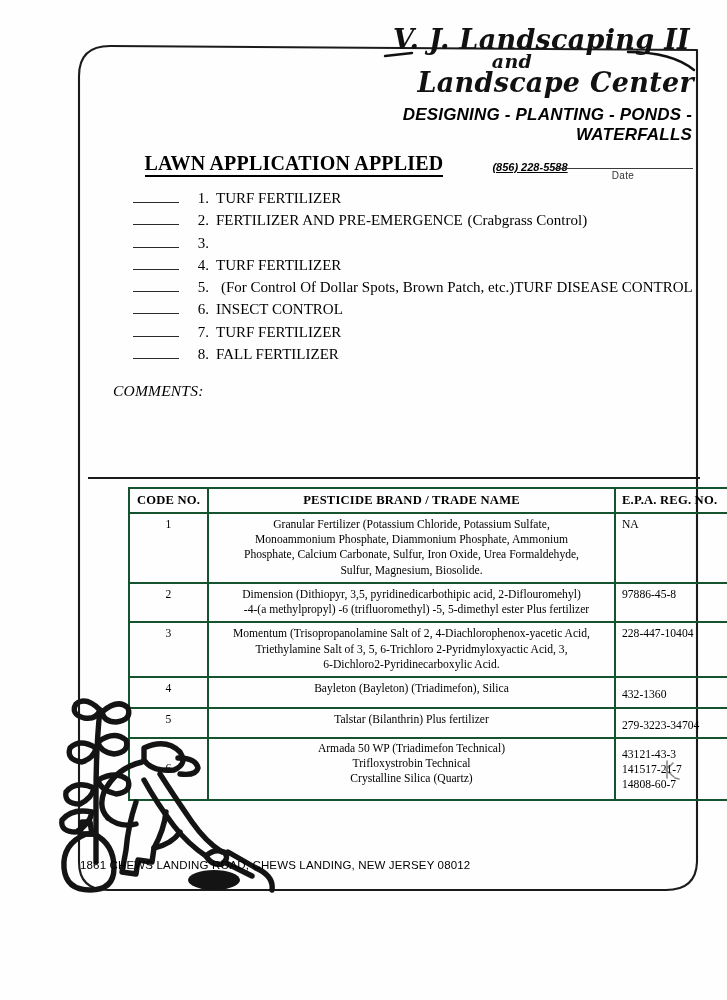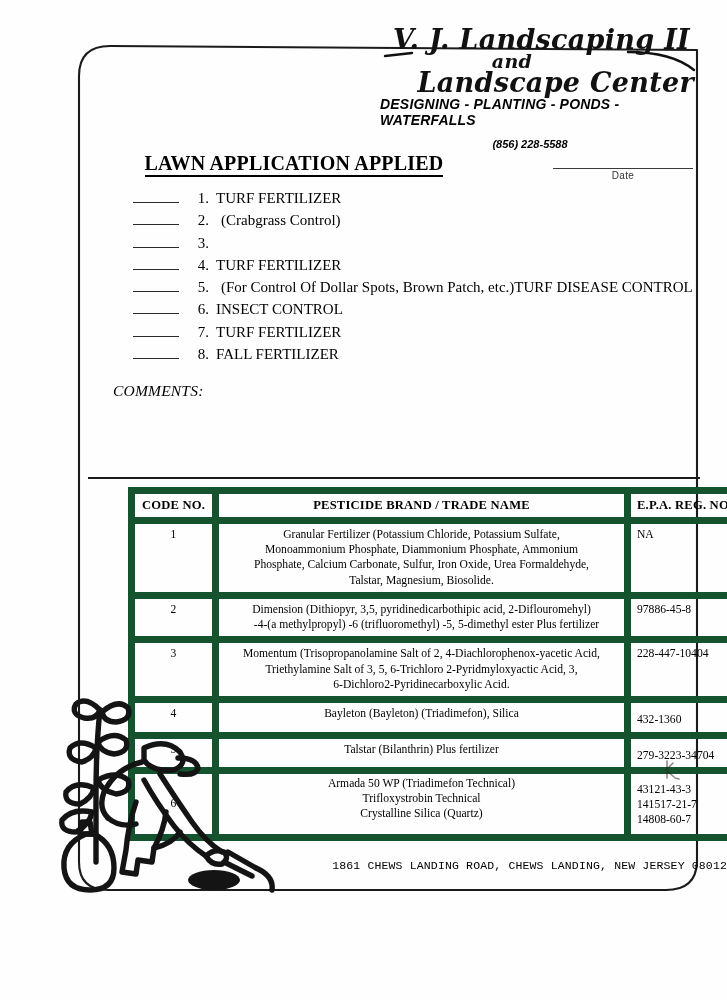--- a/index.html
+++ b/index.html
@@ -62,33 +62,35 @@
   #brand-line-3 {
     font-size: 27px;
     text-align: right;
     padding-right: 2px;
     margin-top: -2px;
   }
   #tagline {
     font-family: "Liberation Sans", sans-serif;
     font-style: italic;
     font-weight: bold;
-    font-size: 14px;
+    font-size: 17px;
     letter-spacing: .2px;
-    text-align: left;
+    margin-top: 9px;
+    text-align: right;
     padding-right: 4px;
   }
   #phone {
     font-family: "Liberation Sans", sans-serif;
     font-style: italic;
     font-weight: bold;
     font-size: 11px;
-    margin-top: 10px;
+    margin-top: 16px;
     text-align: center;
     padding-right: 16px;
+    text-decoration: underline;
   }
 
   
   #form-title {
     position: absolute;
     left: 0;
     top: 152px;
     width: 628px;
     text-align: center;
     padding-right: 40px;
@@ -173,21 +175,21 @@
   
   #pesticide-table {
     position: absolute;
     left: 128px;
     top: 487px;
     width: 566px;
     border-collapse: collapse;
     table-layout: fixed;
   }
   #pesticide-table td, #pesticide-table th {
-    border: 7px solid #14532d;
+    border: 2px solid #14532d;
     vertical-align: top;
     padding: 3px 6px 4px 6px;
     font-size: 11.6px;
     line-height: 1.32;
     font-family: "Liberation Serif", serif;
   }
   #pesticide-table thead th {
     font-weight: bold;
     font-size: 12.6px;
     padding-top: 3px;
@@ -204,24 +206,24 @@
   td.col-epa .epa-pad { display: block; }
   .indent-line { display: block; padding-left: 10px; }
   .epa-bottom { vertical-align: bottom; }
 
   
   #footer-address {
     position: absolute;
     left: 0;
     top: 859px;
     width: 727px;
-    text-align: right;
+    text-align: left;
     padding-left: 80px;
     box-sizing: border-box;
-    font-family: Liberation Mono, monospace;
+    font-family: Liberation Sans, sans-serif;
     font-size: 11.5px;
     letter-spacing: .15px;
   }
 
   
   #gardener-illustration {
     position: absolute;
     left: 56px;
     top: 676px;
     width: 220px;
@@ -273,20 +275,21 @@
 
     <div class="app-row">
       <span class="app-blank"></span>
       <span class="app-num">1.</span>
       <span class="app-label">TURF FERTILIZER</span>
     </div>
 
     <div class="app-row">
       <span class="app-blank"></span>
       <span class="app-num">2.</span>
+      <span class="app-label">FERTILIZER AND PRE-EMERGENCE</span>
       <span class="app-label small" style="margin-left:5px">(Crabgrass Control)</span>
     </div>
 
     <div class="app-row">
       <span class="app-blank"></span>
       <span class="app-num">3.</span>
     </div>
 
     <div class="app-row">
       <span class="app-blank"></span>
@@ -333,21 +336,21 @@
       </tr>
     </thead>
     <tbody>
 
       <tr>
         <td class="col-code">1</td>
         <td class="col-name">
           <span>Granular Fertilizer (Potassium Chloride, Potassium Sulfate,</span><br>
           <span>Monoammonium Phosphate, Diammonium Phosphate, Ammonium</span><br>
           <span>Phosphate, Calcium Carbonate, Sulfur, Iron Oxide, Urea Formaldehyde,</span><br>
-          <span>Talstar, Magnesium, Biosolide.</span>
+          <span>Sulfur, Magnesium, Biosolide.</span>
         </td>
         <td class="col-epa">
           <span>NA</span>
         </td>
       </tr>
 
       <tr>
         <td class="col-code">2</td>
         <td class="col-name">
           <span>Dimension (Dithiopyr, 3,5, pyridinedicarbothipic acid, 2-Diflouromehyl)</span>

